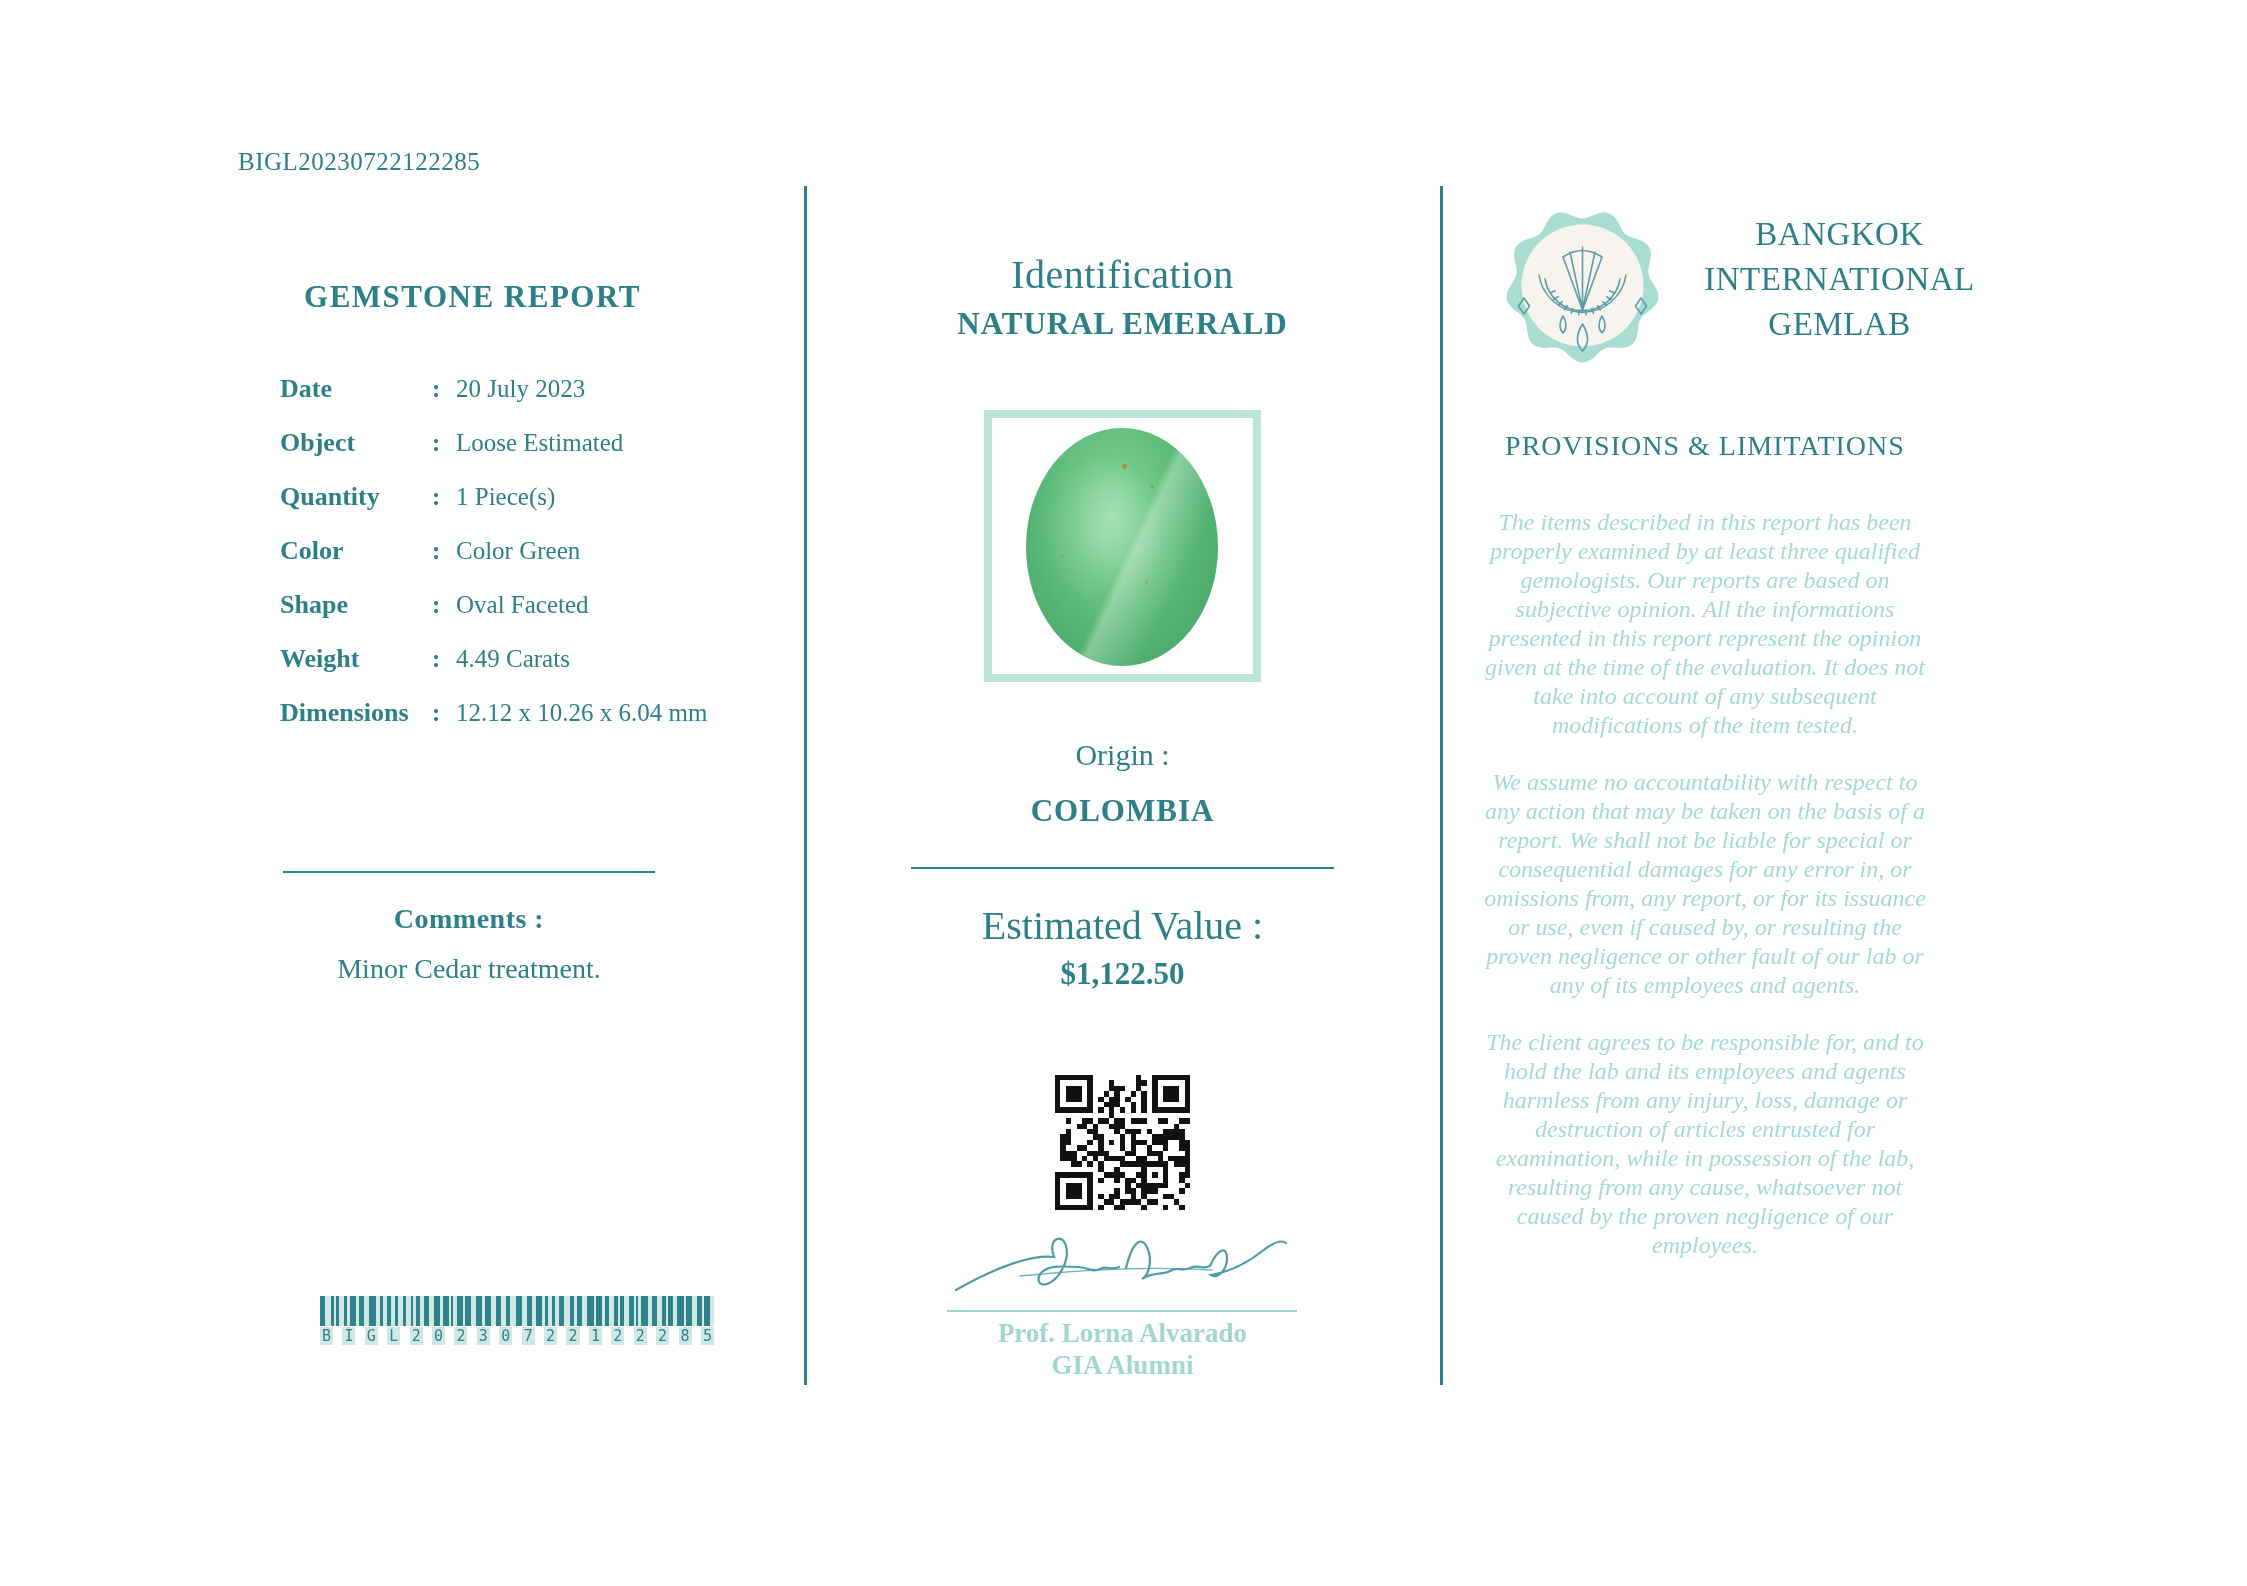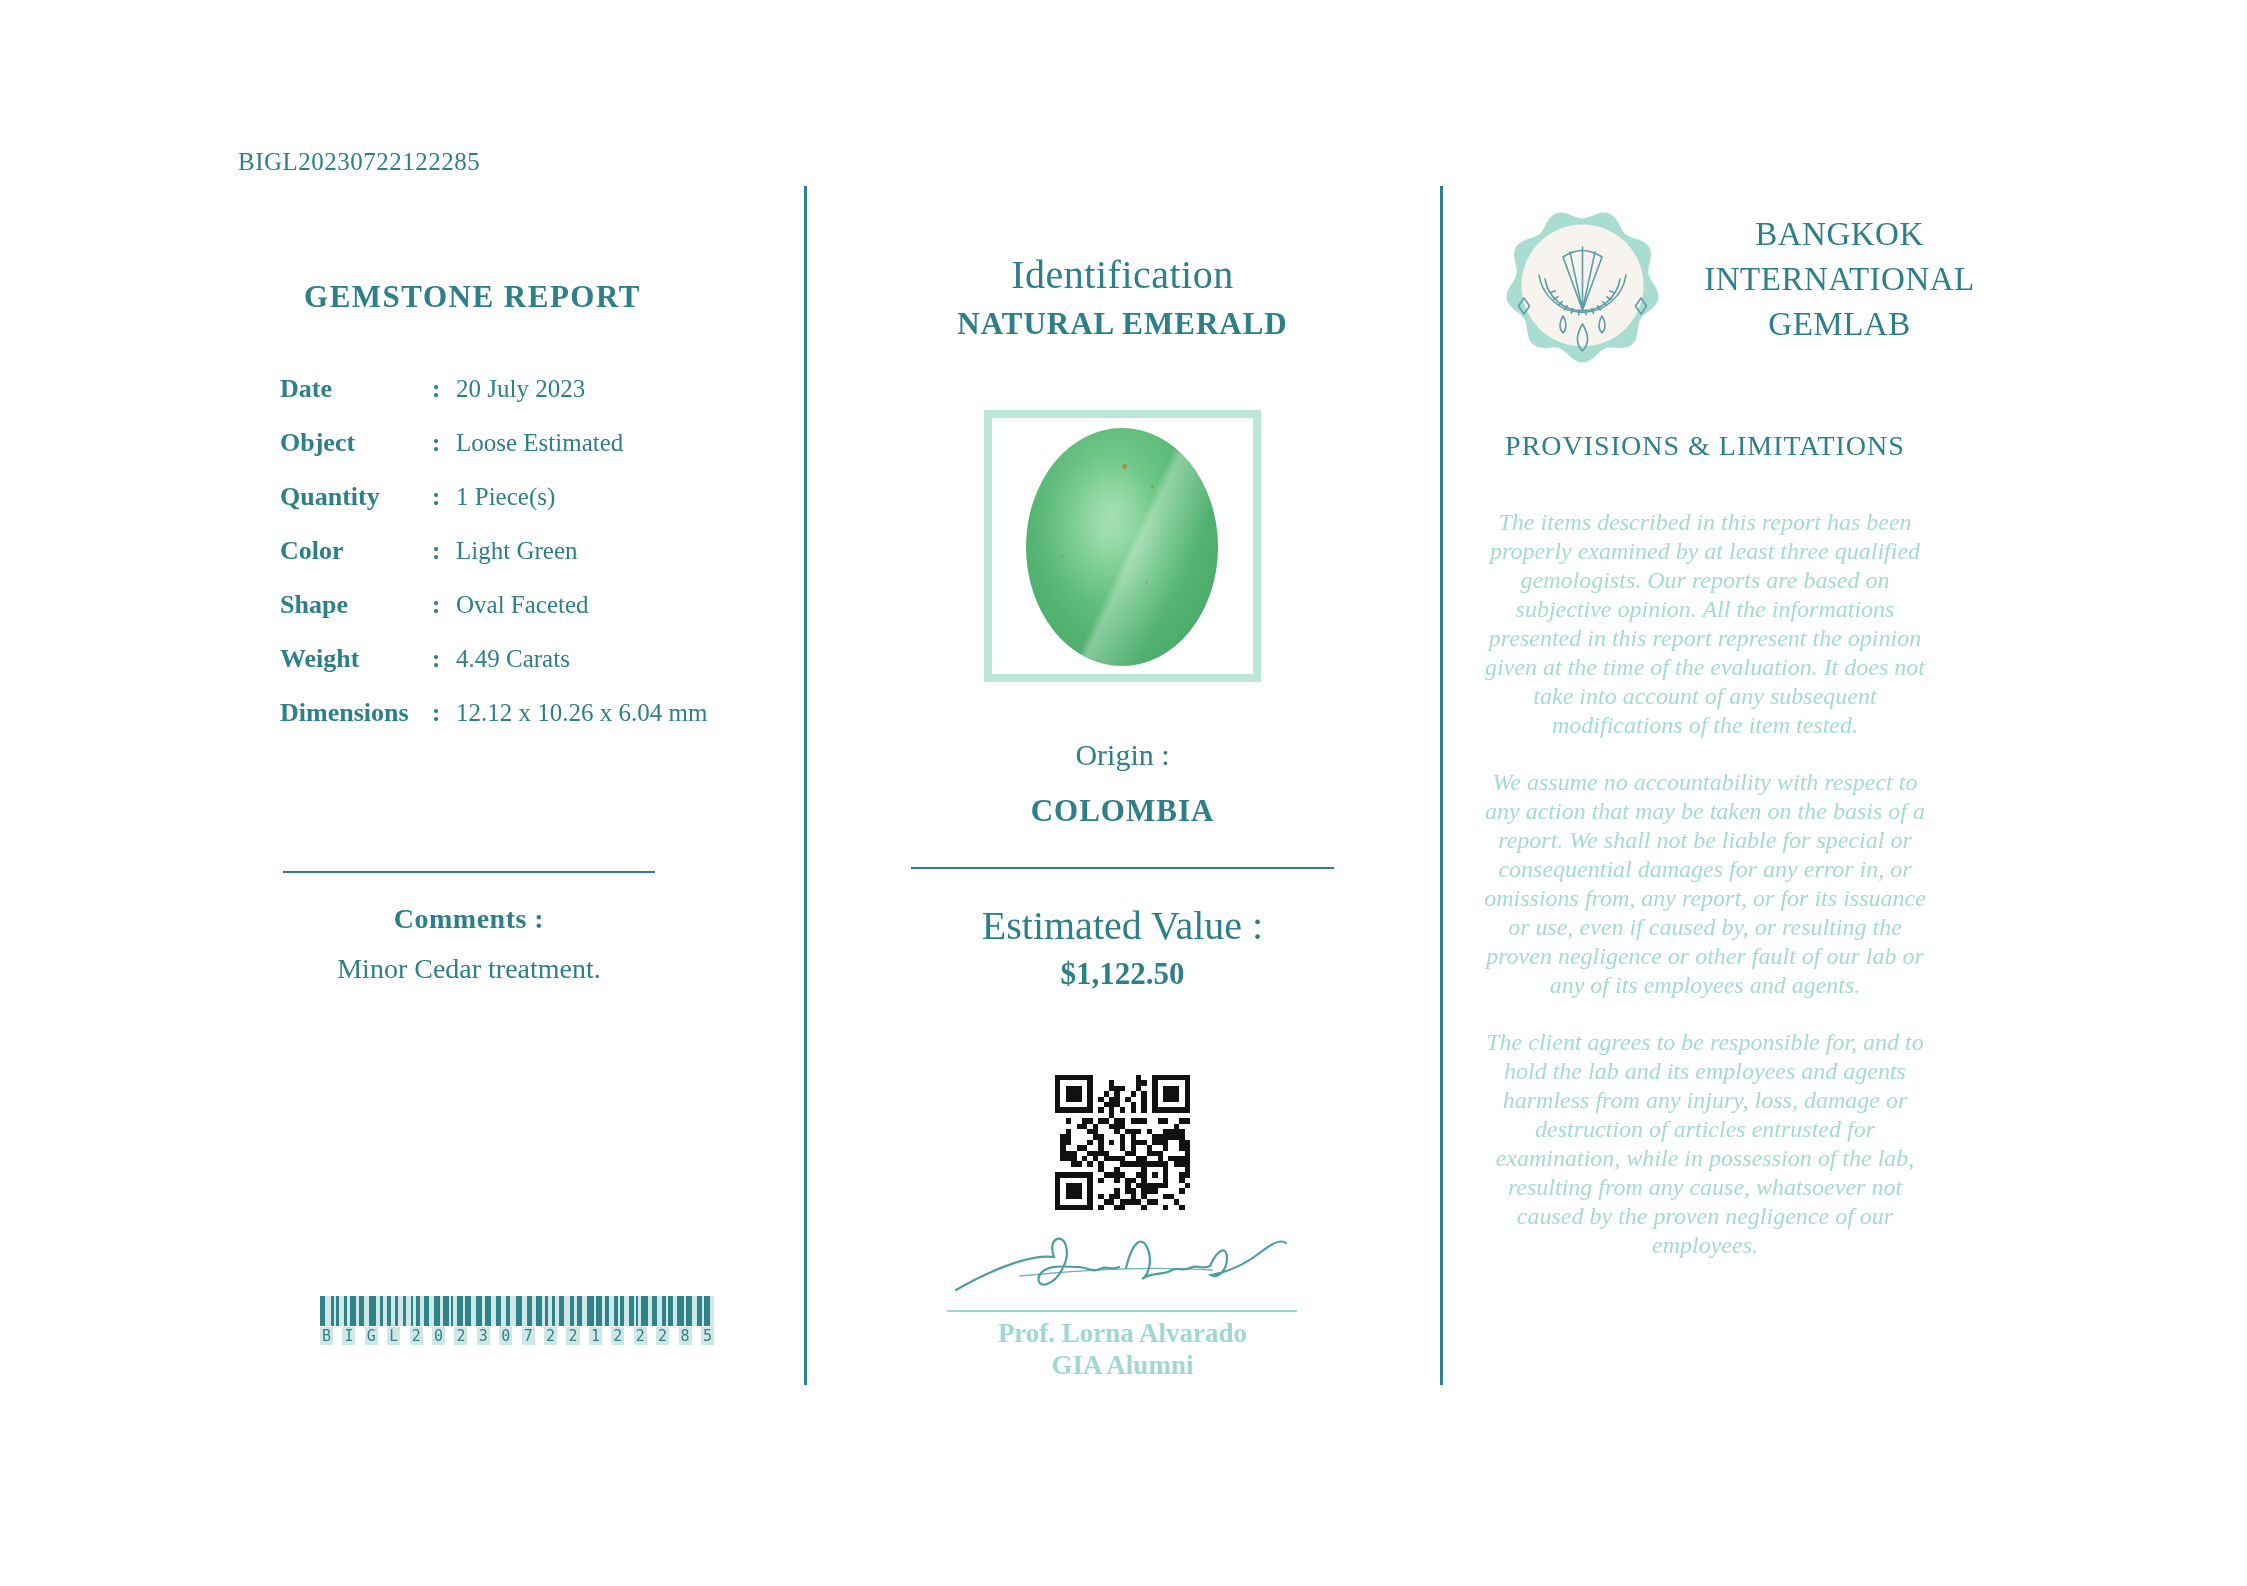--- a/index.html
+++ b/index.html
@@ -94,21 +94,21 @@
         <span class="val">Loose Estimated</span>
       </div>
       <div class="frow">
         <span class="lbl">Quantity</span>
         <span class="colon">:</span>
         <span class="val">1 Piece(s)</span>
       </div>
       <div class="frow">
         <span class="lbl">Color</span>
         <span class="colon">:</span>
-        <span class="val">Light Green</span>
+        <span class="val">Color Green</span>
       </div>
       <div class="frow">
         <span class="lbl">Shape</span>
         <span class="colon">:</span>
         <span class="val">Oval Faceted</span>
       </div>
       <div class="frow">
         <span class="lbl">Weight</span>
         <span class="colon">:</span>
         <span class="val">4.49 Carats</span>

